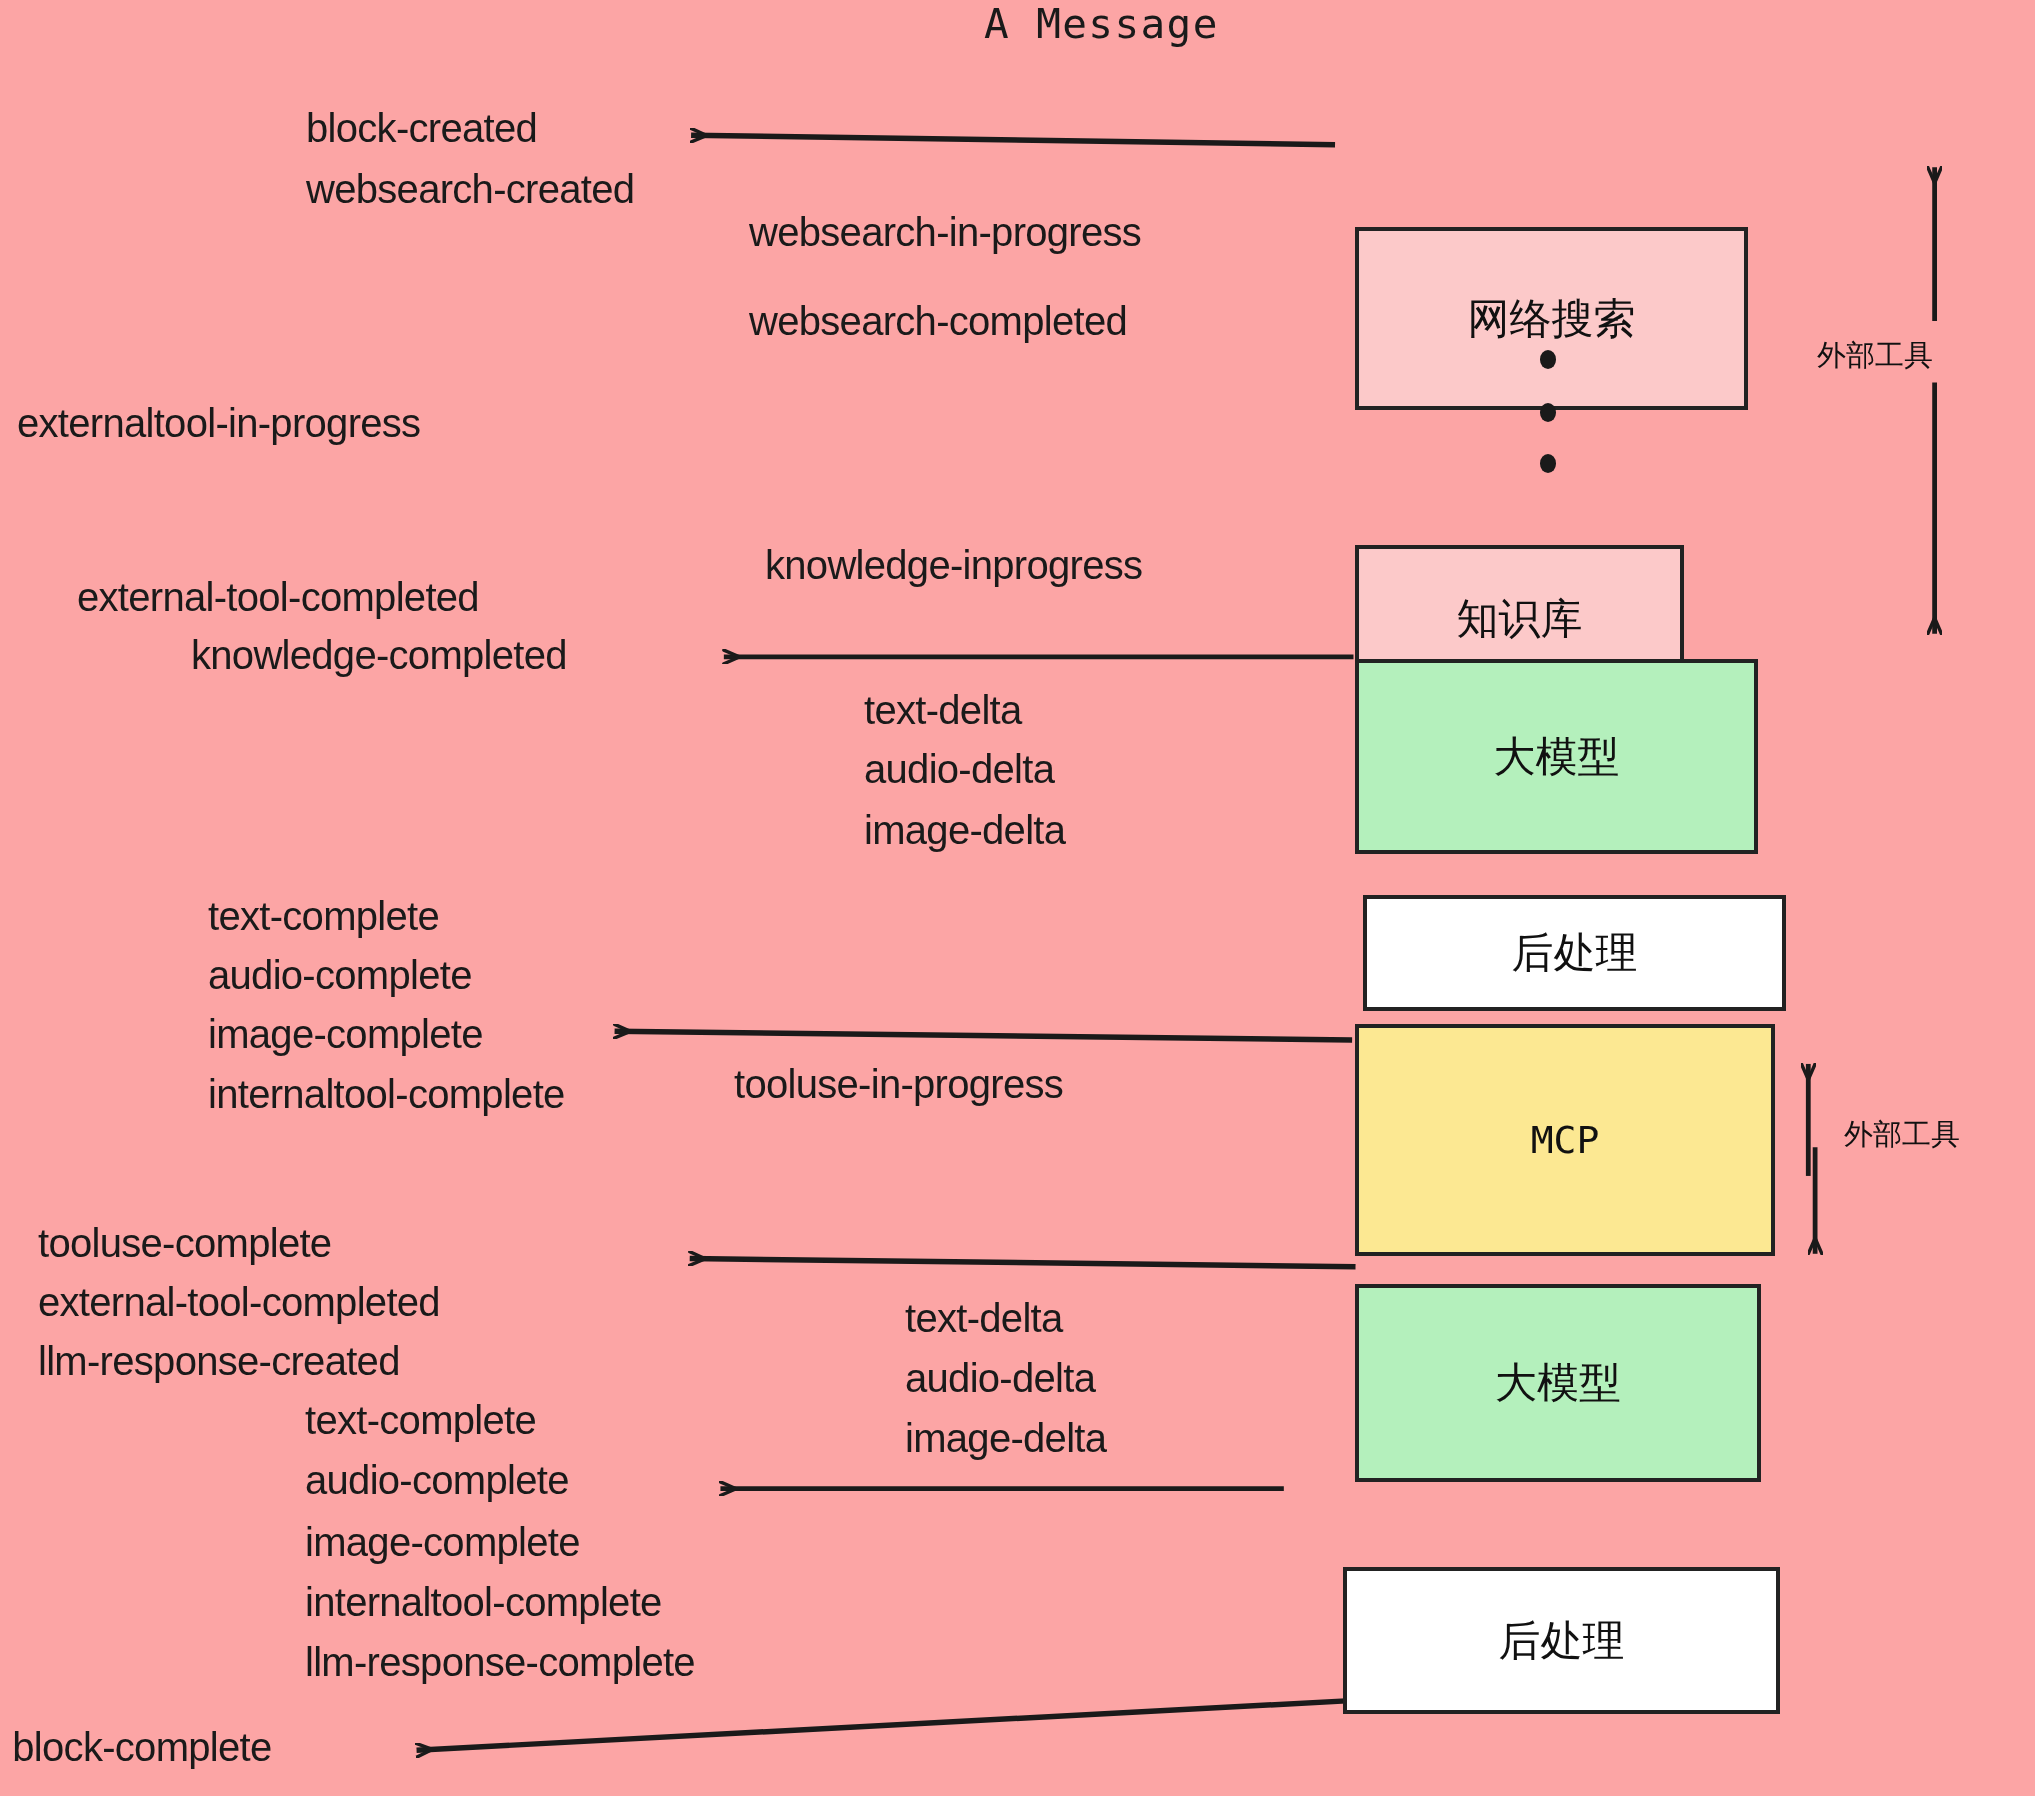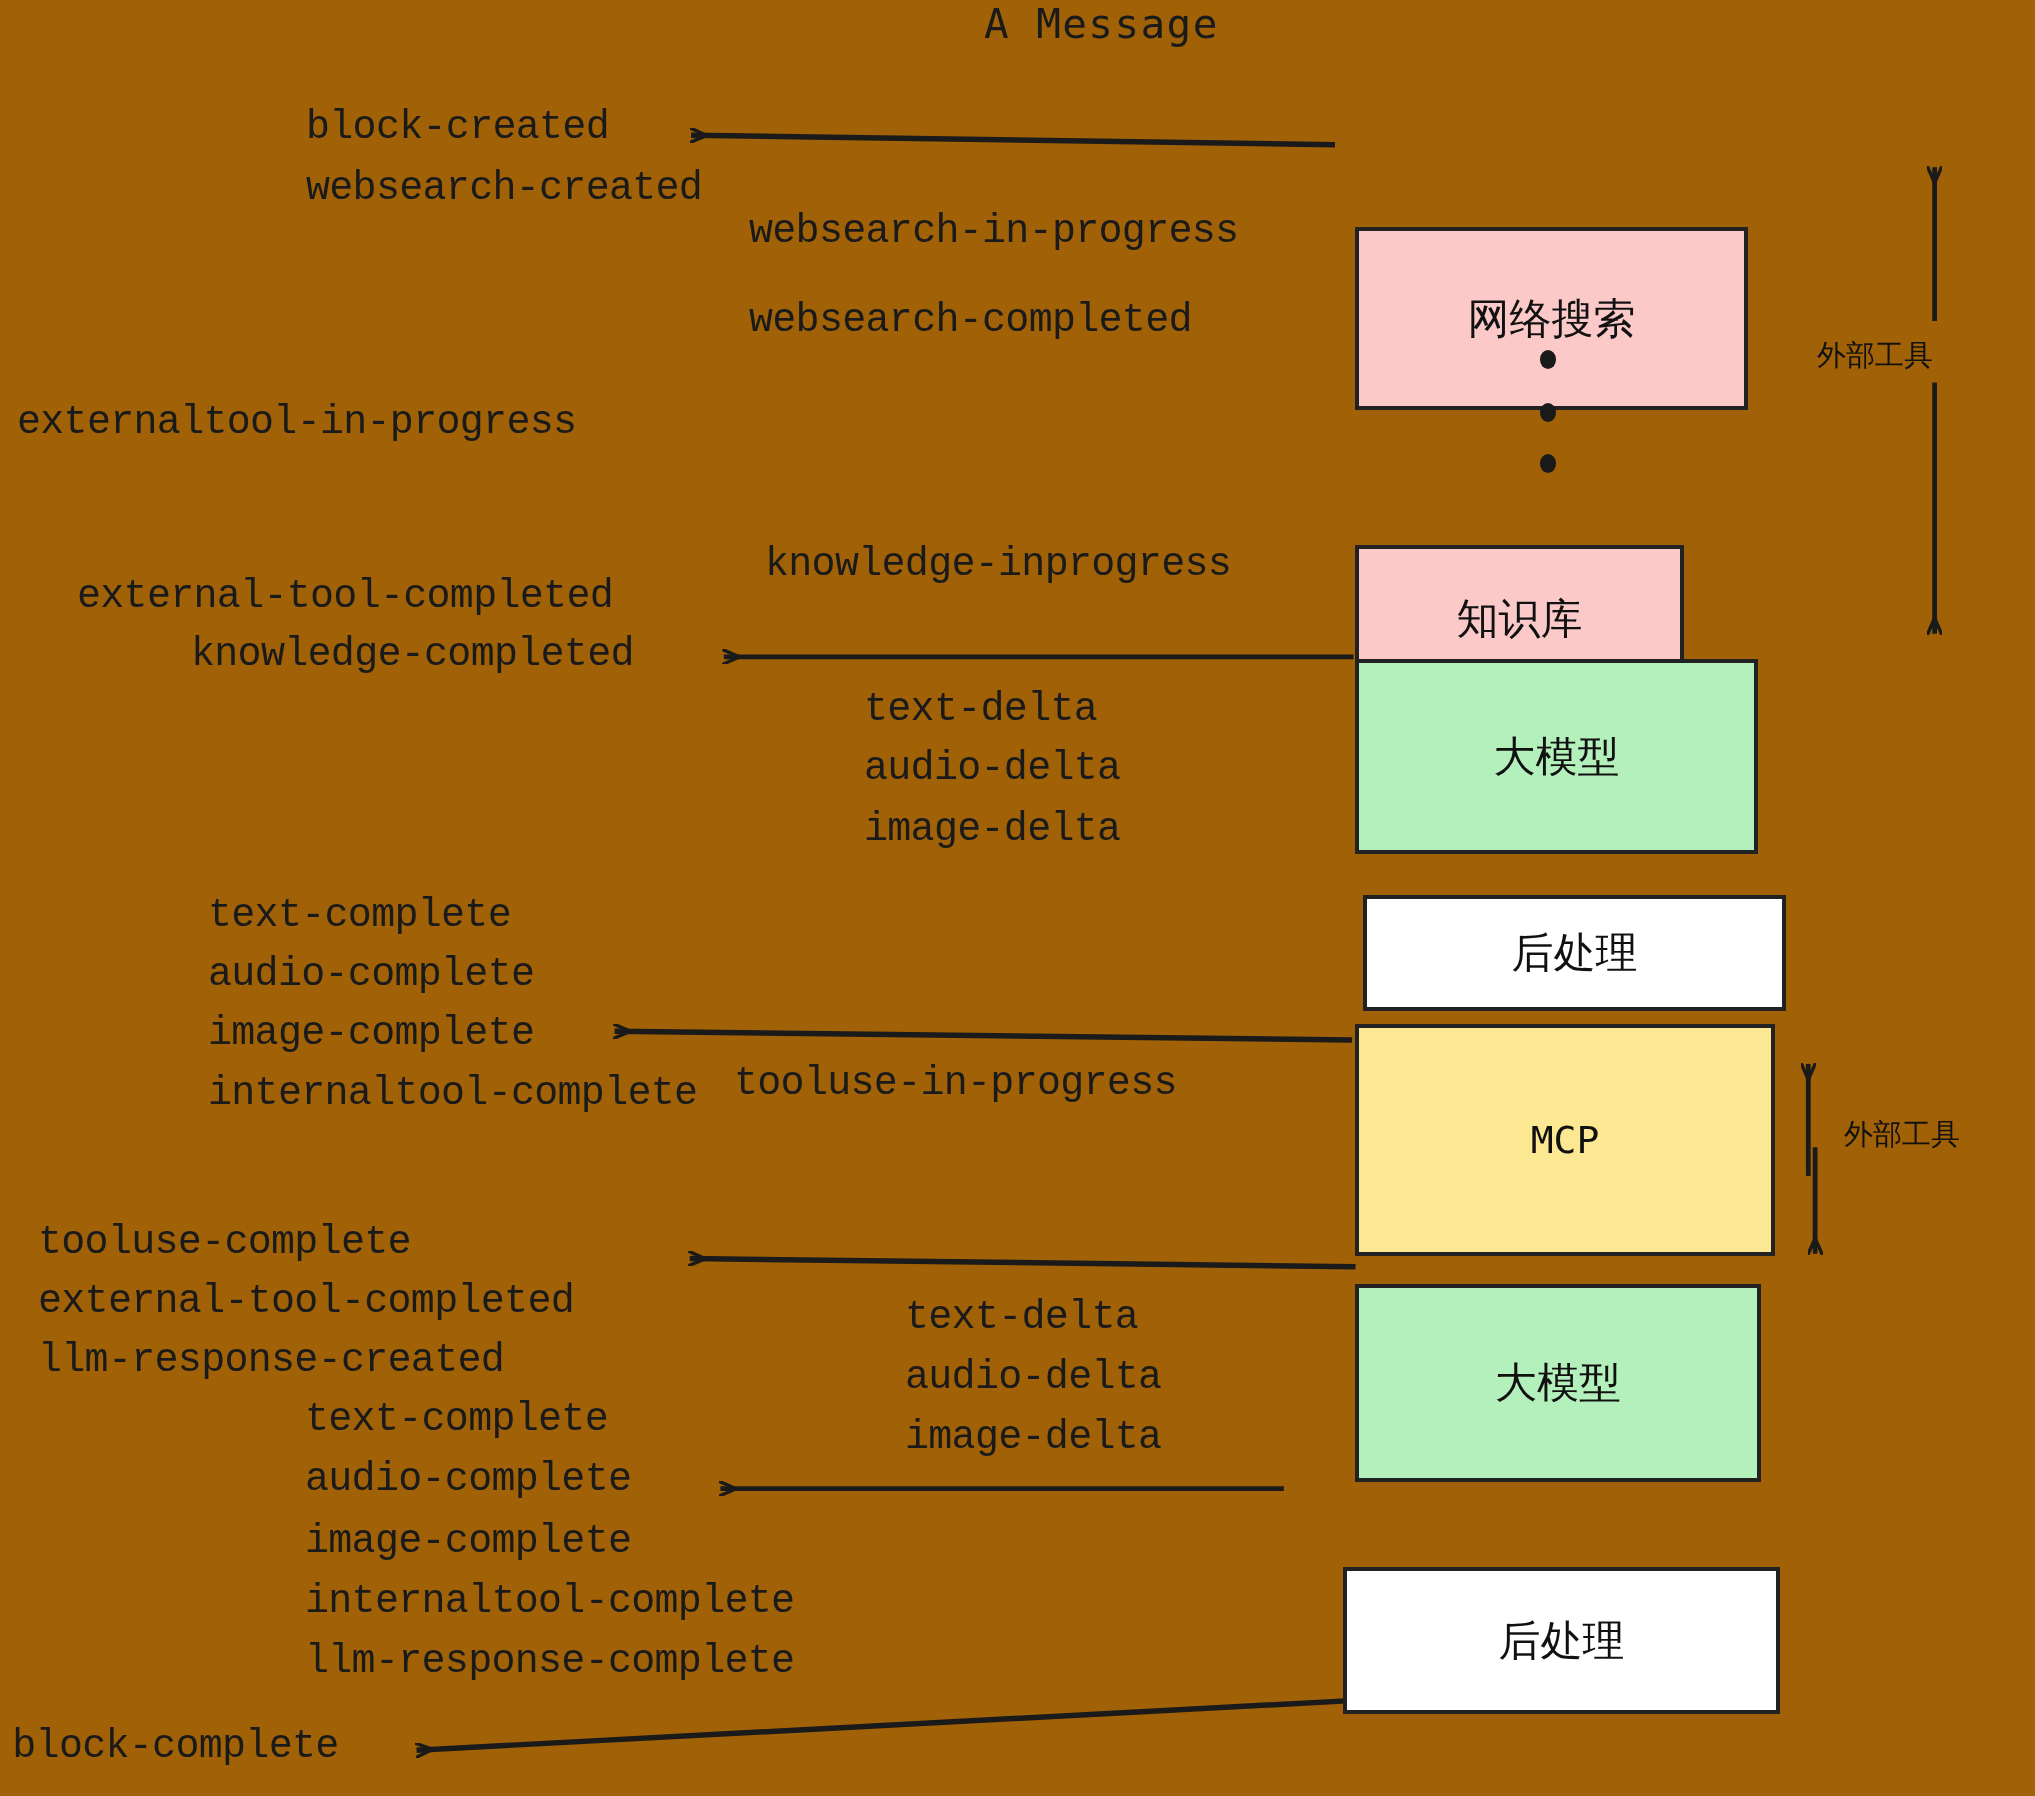--- a/index.html
+++ b/index.html
@@ -4,36 +4,36 @@
 <style>
   html, body {
     margin: 0;
     padding: 0;
     background: #ffffff;
   }
   #canvas {
     position: relative;
     width: 2035px;
     height: 1796px;
-    background: #a16207;
+    background: #fca5a5;
     overflow: hidden;
     font-family: "DejaVu Sans Mono", monospace;
   }
   svg.layer {
     position: absolute;
     left: 0;
     top: 0;
     width: 2035px;
     height: 1796px;
     pointer-events: none;
   }
   .evt {
     position: absolute;
     white-space: nowrap;
-    font-family: Liberation Mono, monospace;
+    font-family: Liberation Sans, sans-serif;
     font-size: 40px;
     letter-spacing: -0.7px;
     color: #1a1a1a;
     line-height: 1;
   }
   .title {
     position: absolute;
     white-space: nowrap;
     font-family: "DejaVu Sans Mono", "Liberation Mono", monospace;
     font-size: 41px;

